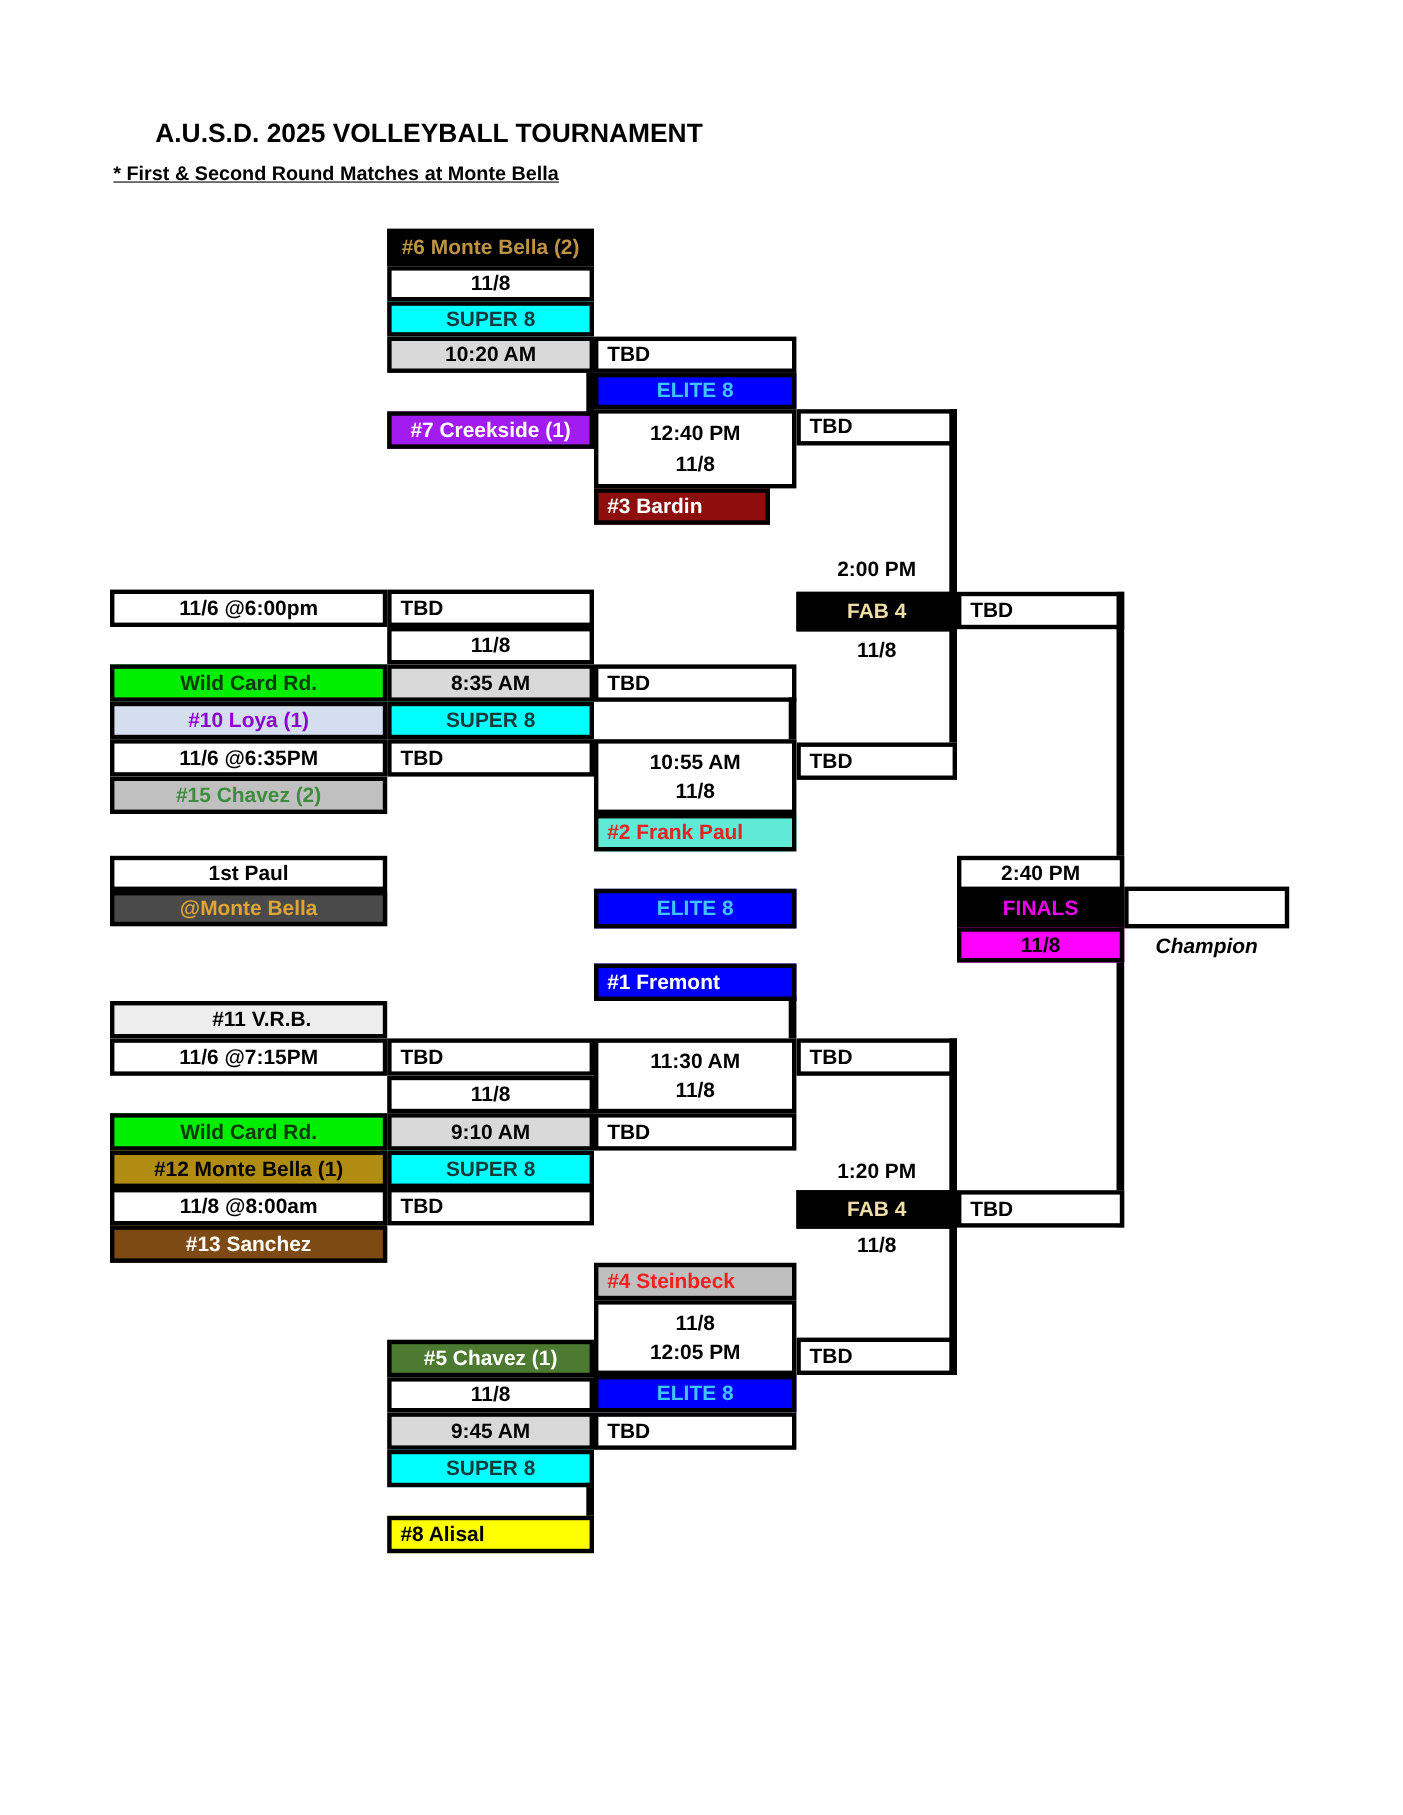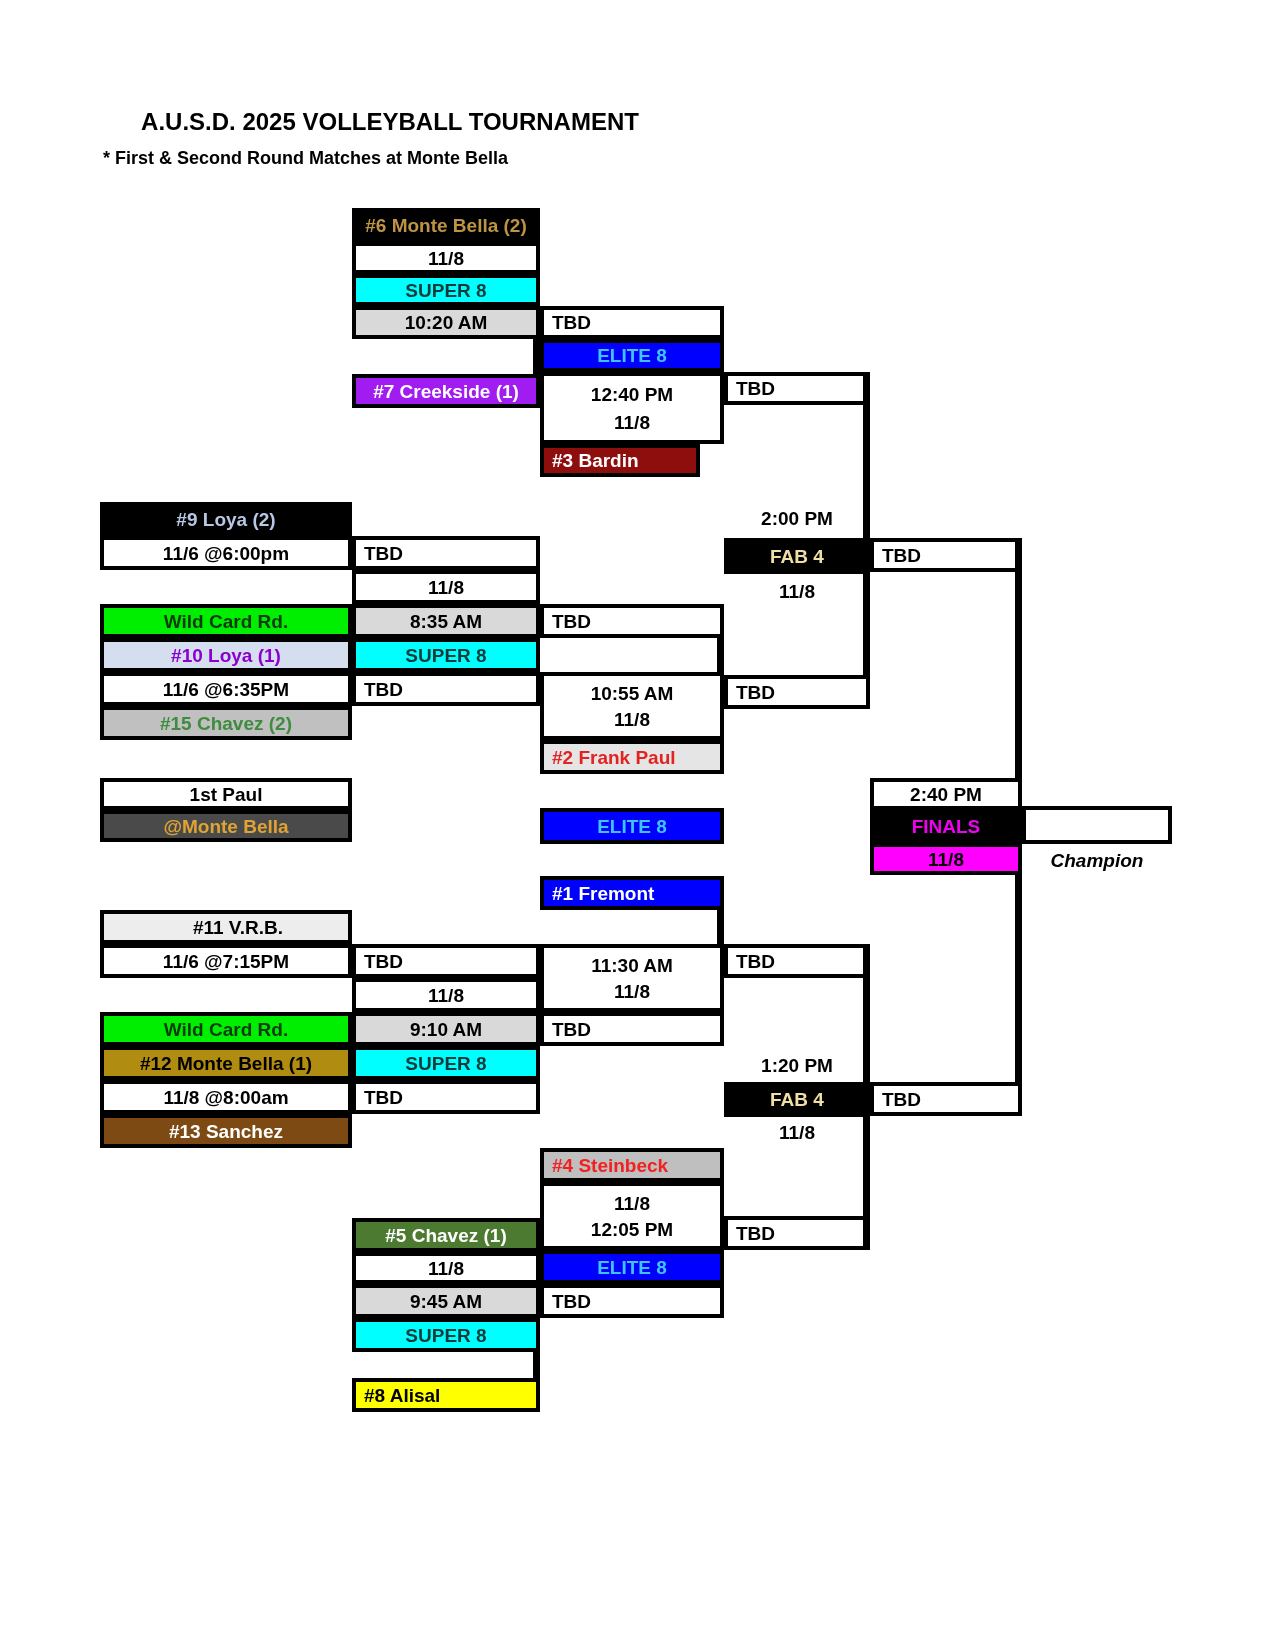--- a/index.html
+++ b/index.html
@@ -29,33 +29,33 @@
   .c-seed9{background:#000;color:#B7C7E4;}
   .c-seed16{background:#EFAF3C;color:#CC00CC;}
   .c-wild{background:#00EE00;color:#0A3A0A;}
   .c-seed10{background:#D5DEEF;color:#8B00CF;}
   .c-seed15{background:#C0C0C0;color:#3E8C3E;}
   .c-venue{background:#4A4A4A;color:#DFA433;}
   .c-seed11{background:#EDEDED;color:#000;padding-left:24px;}
   .c-seed14{background:#FFFF00;color:#7030A0;}
   .c-seed12{background:#B08C10;color:#000;}
   .c-seed13{background:#7C4A12;color:#FFF;}
-  .c-seed2{background:#e5e5e5;color:#E32222;}
+  .c-seed2{background:#5eead4;color:#E32222;}
   .c-seed1{background:#0000FF;color:#FFF;}
   .c-seed4{background:#BFBFBF;color:#F22020;}
   .c-seed5{background:#4B7A30;color:#FFF;}
   .c-seed8{background:#FFFF00;color:#000;}
 </style>
 </head>
 <body>
 
 <div id="page">
 
   <div class="title" style="left:100px;top:108px;width:580px;">A.U.S.D. 2025 VOLLEYBALL TOURNAMENT</div>
-  <div class="subtitle" style="left:103px;top:148px;">* First &amp; Second Round Matches at Monte Bella</div>
+  <div class="subtitle" style="left:103px;top:148px;text-decoration:underline;">* First &amp; Second Round Matches at Monte Bella</div>
 
   <div class="cell c-seed6" style="left:352px;top:208px;width:188px;height:34px">#6 Monte Bella (2)</div>
   <div class="cell" style="left:352px;top:242px;width:188px;height:32px">11/8</div>
   <div class="cell super8" style="left:352px;top:274px;width:188px;height:32px">SUPER 8</div>
   <div class="cell c-time" style="left:352px;top:306px;width:188px;height:33px">10:20 AM</div>
   <div class="cell c-seed7" style="left:352px;top:374px;width:188px;height:34px">#7 Creekside (1)</div>
   <div class="line" style="left:533px;top:339px;width:7px;height:39px"></div>
 
   <div class="cell left" style="left:540px;top:306px;width:184px;height:33px">TBD</div>
   <div class="cell elite8" style="left:540px;top:339px;width:184px;height:33px">ELITE 8</div>
@@ -68,21 +68,20 @@
   <div class="cell left" style="left:724px;top:372px;width:146px;height:33px">TBD</div>
   <div class="line" style="left:863px;top:372px;width:7px;height:337px"></div>
 
   <div class="cell noborder" style="left:724px;top:502px;width:146px;height:33px">2:00 PM</div>
   <div class="cell c-fab4" style="left:724px;top:538px;width:146px;height:36px">FAB 4</div>
   <div class="cell left" style="left:870px;top:538px;width:152px;height:34px">TBD</div>
   <div class="cell noborder" style="left:724px;top:576px;width:146px;height:31px">11/8</div>
   <div class="cell left" style="left:724px;top:675px;width:146px;height:34px">TBD</div>
   <div class="line" style="left:1015px;top:538px;width:7px;height:578px"></div>
 
-  <div class="cell c-seed9" style="left:100px;top:502px;width:252px;height:34px">#9 Loya (2)</div>
   <div class="cell" style="left:100px;top:536px;width:252px;height:34px">11/6 @6:00pm</div>
   <div class="cell c-wild" style="left:100px;top:604px;width:252px;height:34px">Wild Card Rd.</div>
   <div class="cell c-seed10" style="left:100px;top:638px;width:252px;height:34px">#10 Loya (1)</div>
   <div class="cell" style="left:100px;top:672px;width:252px;height:34px">11/6 @6:35PM</div>
   <div class="cell c-seed15" style="left:100px;top:706px;width:252px;height:34px">#15 Chavez (2)</div>
 
   <div class="cell left" style="left:352px;top:536px;width:188px;height:34px">TBD</div>
   <div class="cell" style="left:352px;top:570px;width:188px;height:34px">11/8</div>
   <div class="cell c-time" style="left:352px;top:604px;width:188px;height:34px">8:35 AM</div>
   <div class="cell super8" style="left:352px;top:638px;width:188px;height:34px">SUPER 8</div>

